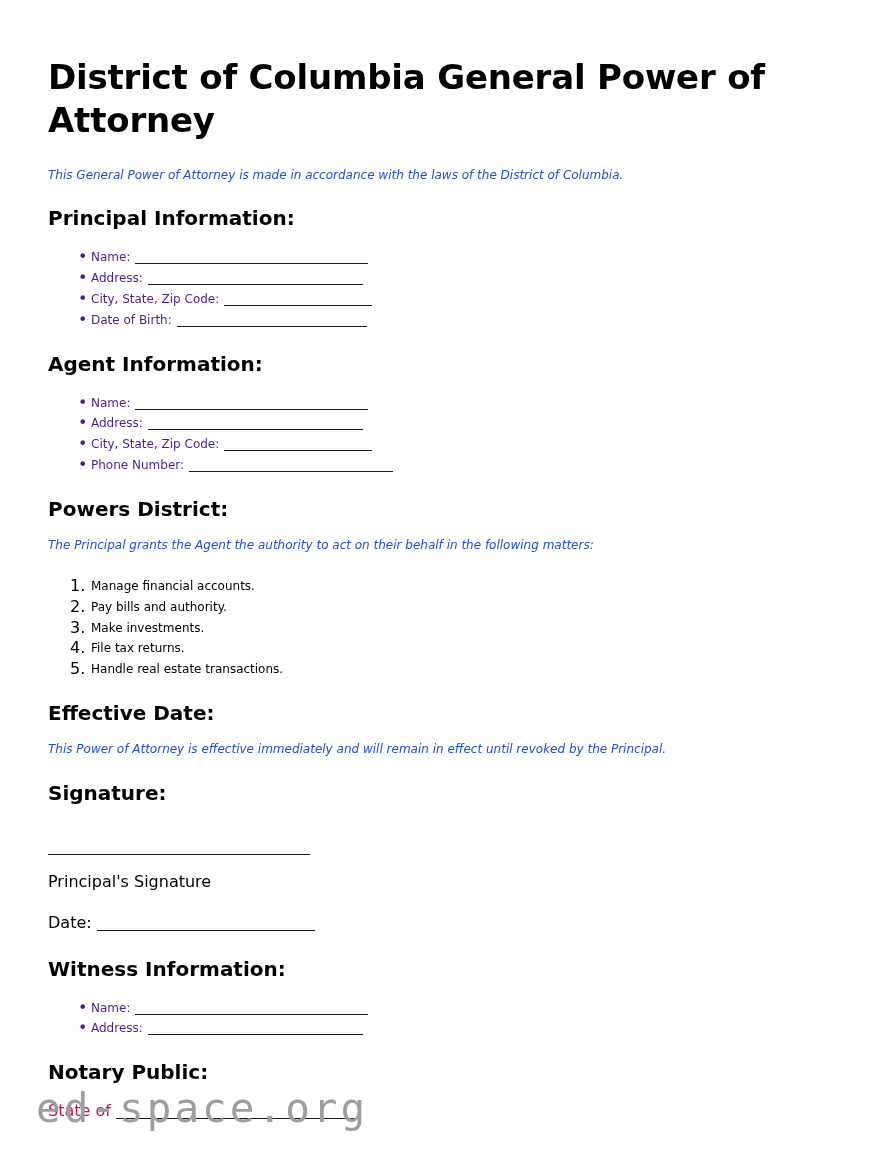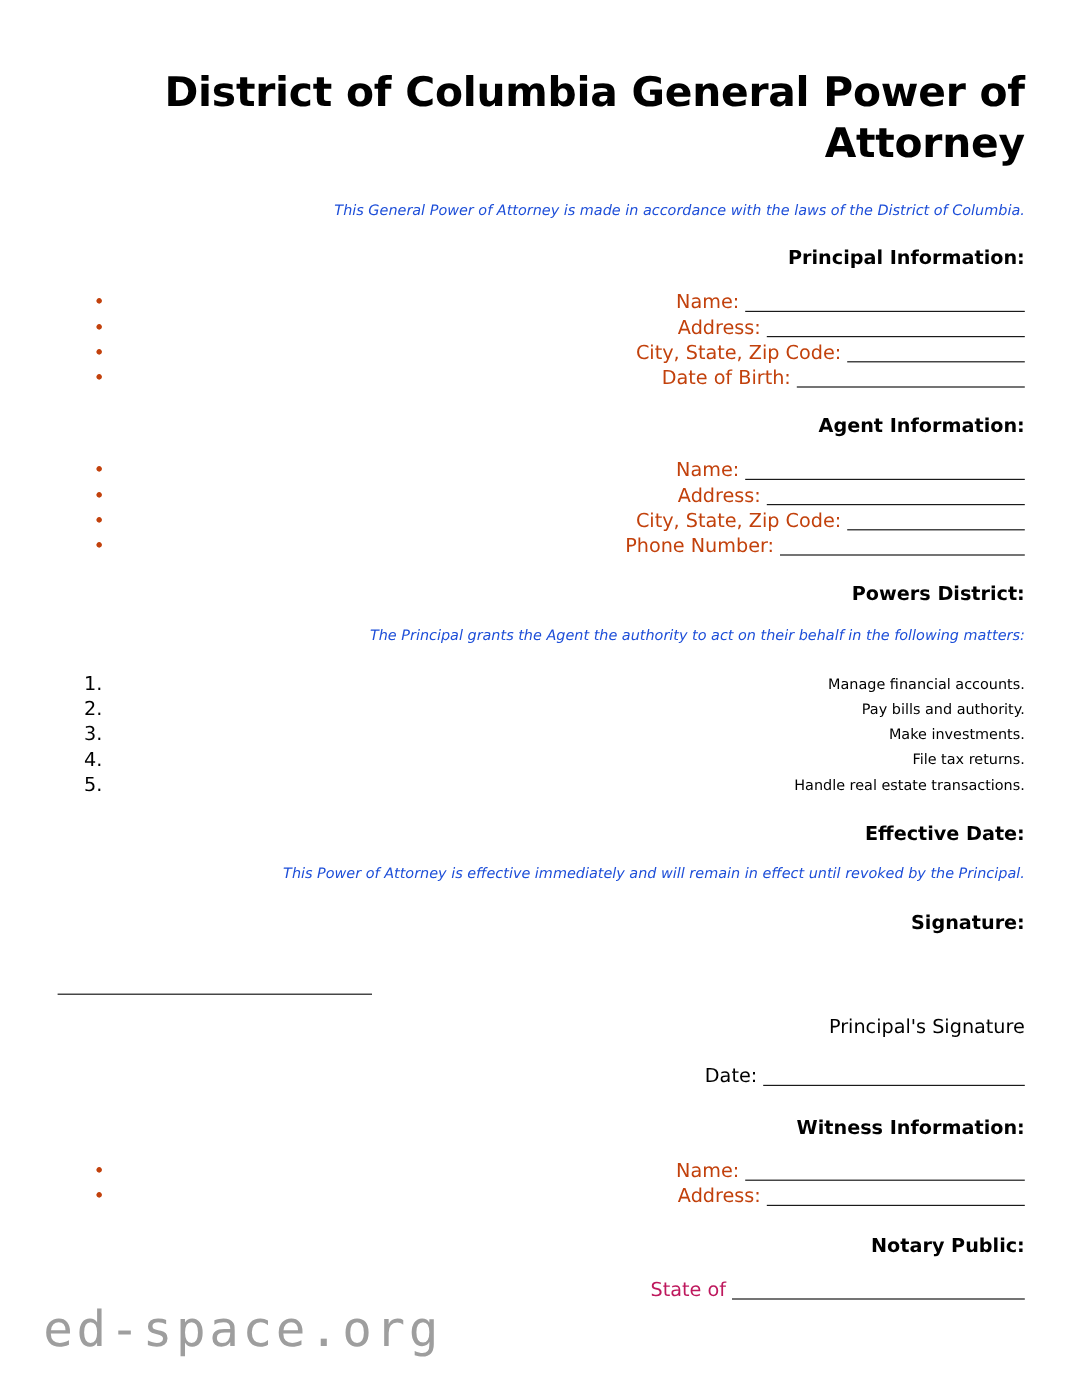--- a/index.html
+++ b/index.html
@@ -23,59 +23,58 @@
     height: 1154px;
     padding: 0;
     box-sizing: border-box;
   }
 
   .content {
     position: absolute;
     left: 48px;
     top: 56px;
     width: 806px;
-    text-align: right;
   }
 
   h1.doc-title {
     font-size: 34px;
     font-weight: bold;
     line-height: 1.26;
     letter-spacing: -0.2px;
     margin: 0 0 26px 0;
     color: #000;
   }
 
   p.para {
     font-size: 12px;
     line-height: 1.32;
     margin: 0 0 22px 0;
     color: #1d4ed8;
     font-style: italic;
   }
 
   h2.section-heading {
-    font-size: 16px;
+    font-size: 20px;
     font-weight: bold;
     line-height: 1.3;
     margin: 0 0 16px 0;
     color: #000;
   }
 
   ul.field-list {
     list-style: none;
     margin: 0 0 20px 0;
     padding: 0;
   }
   ul.field-list li {
     position: relative;
-    font-size: 16px;
+    font-size: 12px;
     line-height: 20.8px;
     padding-left: 43px;
-    color: #c2410c;
+    color: #4c1d95;
     white-space: nowrap;
   }
   ul.field-list li::before {
     content: "\2022";
     position: absolute;
     left: 30px;
     top: 0;
     font-size: 16px;
     line-height: 20.8px;
   }

